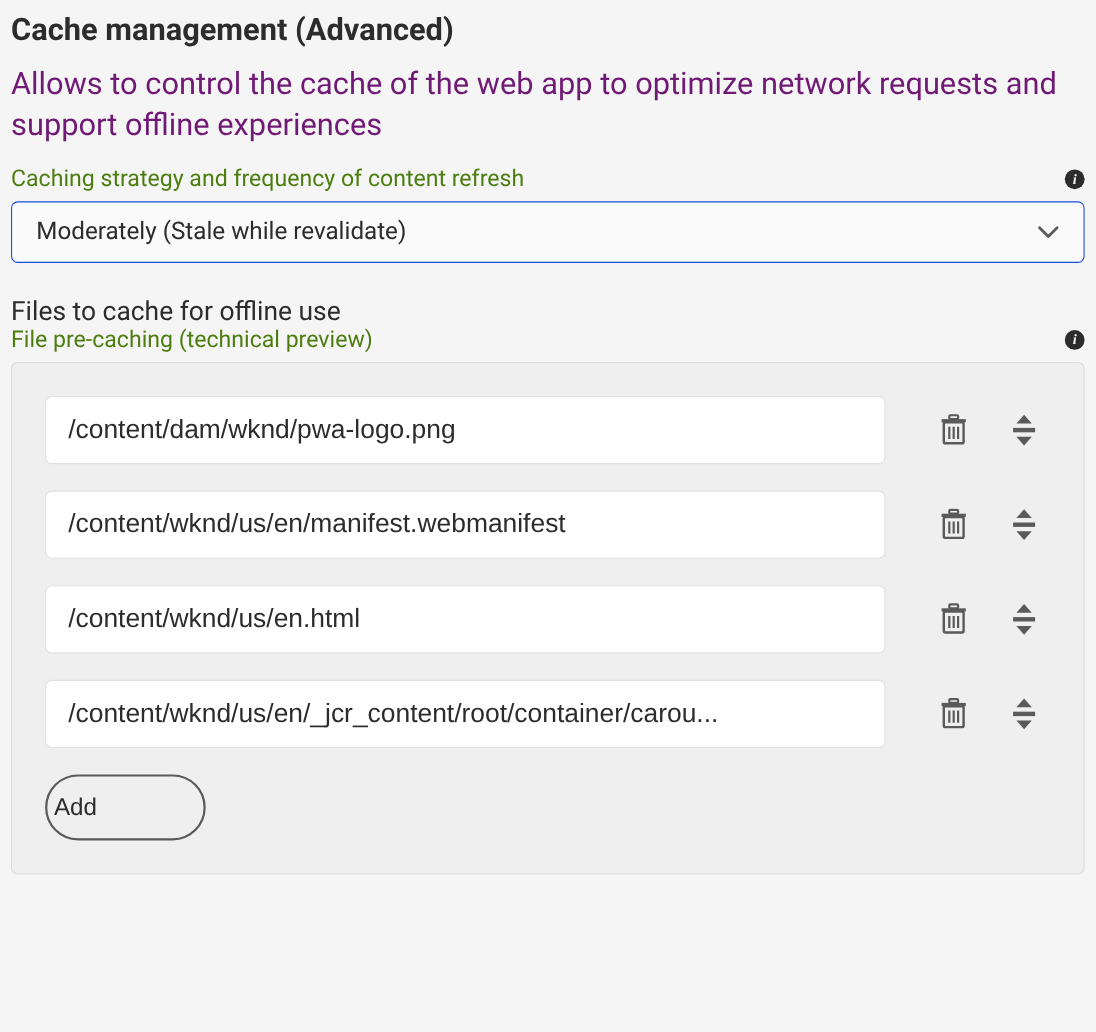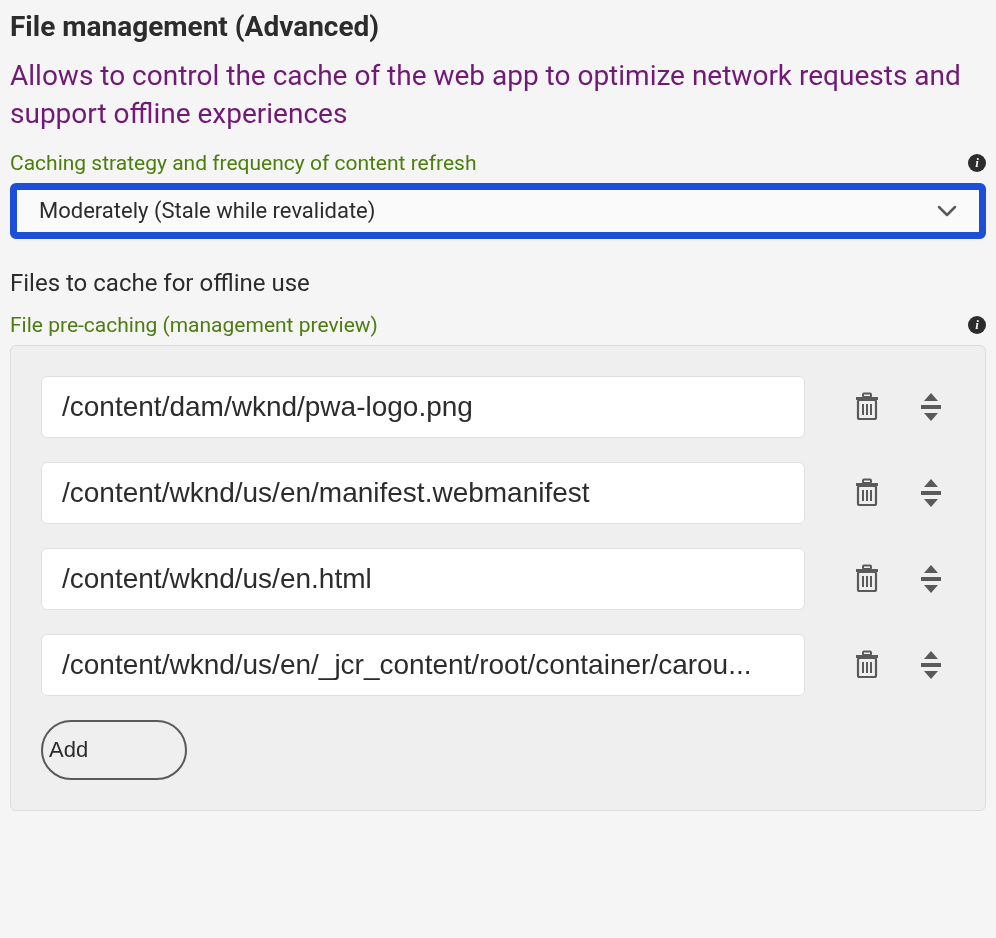--- a/index.html
+++ b/index.html
@@ -49,61 +49,60 @@
     font-family: Georgia, serif;
     font-style: italic;
     font-weight: 700;
     font-size: 13px;
     line-height: 1;
     cursor: pointer;
   }
   .dropdown {
     width: 100%;
     background: #fafafa;
-    border: 7px solid #1d4ed8;
+    border: 1px solid #1d4ed8;
     border-radius: 6px;
     height: 56px;
     display: flex;
     align-items: center;
     justify-content: space-between;
     padding: 16px 22px;
     font-size: 22px;
     color: #2c2c2c;
     cursor: pointer;
     margin-bottom: 30px;
   }
   .chevron-down {
     width: 20px;
     height: 12px;
   }
   .chevron-down svg { display: block; }
   .subheading {
     font-size: 24px;
     color: #2c2c2c;
-    margin-bottom: 16px;
   }
   .file-panel {
     border: 1px solid #dcdcdc;
     border-radius: 6px;
     background: #efefef;
     padding: 30px 30px 30px 30px;
   }
   .file-row {
     display: flex;
     align-items: center;
     margin-bottom: 24px;
   }
   .file-input {
     flex: 1;
     height: 62px;
     background: #ffffff;
     border: 1px solid #e0e0e0;
     border-radius: 6px;
     padding: 0 20px;
-    font-size: 28px;
+    font-size: 24px;
     color: #2c2c2c;
     outline: none;
     overflow: hidden;
     white-space: nowrap;
     text-overflow: ellipsis;
   }
   .row-actions {
     display: flex;
     align-items: center;
     gap: 36px;
@@ -133,42 +132,42 @@
     display: flex;
     align-items: center;
     justify-content: flex-start;
   }
 </style>
 </head>
 <body>
 
 <div class="page">
 
-  <div class="section-title">File management (Advanced)</div>
+  <div class="section-title">Cache management (Advanced)</div>
 
   <div class="section-desc">Allows to control the cache of the web app to optimize network requests and support offline experiences</div>
 
   <div class="field-label-row">
     <div class="field-label">Caching strategy and frequency of content refresh</div>
     <div class="info-icon">i</div>
   </div>
 
   <div class="dropdown">
     <span>Moderately (Stale while revalidate)</span>
     <span class="chevron-down">
       <svg width="20" height="12" viewBox="0 0 20 12">
         <polyline points="2,2 10,10 18,2" fill="none" stroke="#5a5a5a" stroke-width="2.5" stroke-linecap="round" stroke-linejoin="round"></polyline>
       </svg>
     </span>
   </div>
 
   <div class="subheading">Files to cache for offline use</div>
 
   <div class="field-label-row">
-    <div class="field-label">File pre-caching (management preview)</div>
+    <div class="field-label">File pre-caching (technical preview)</div>
     <div class="info-icon">i</div>
   </div>
 
   <div class="file-panel">
 
     <div class="file-row">
       <input class="file-input" type="text" value="/content/dam/wknd/pwa-logo.png" style="">
       <div class="row-actions">
         <div class="icon-btn">
           <svg width="26" height="30" viewBox="0 0 26 30">

